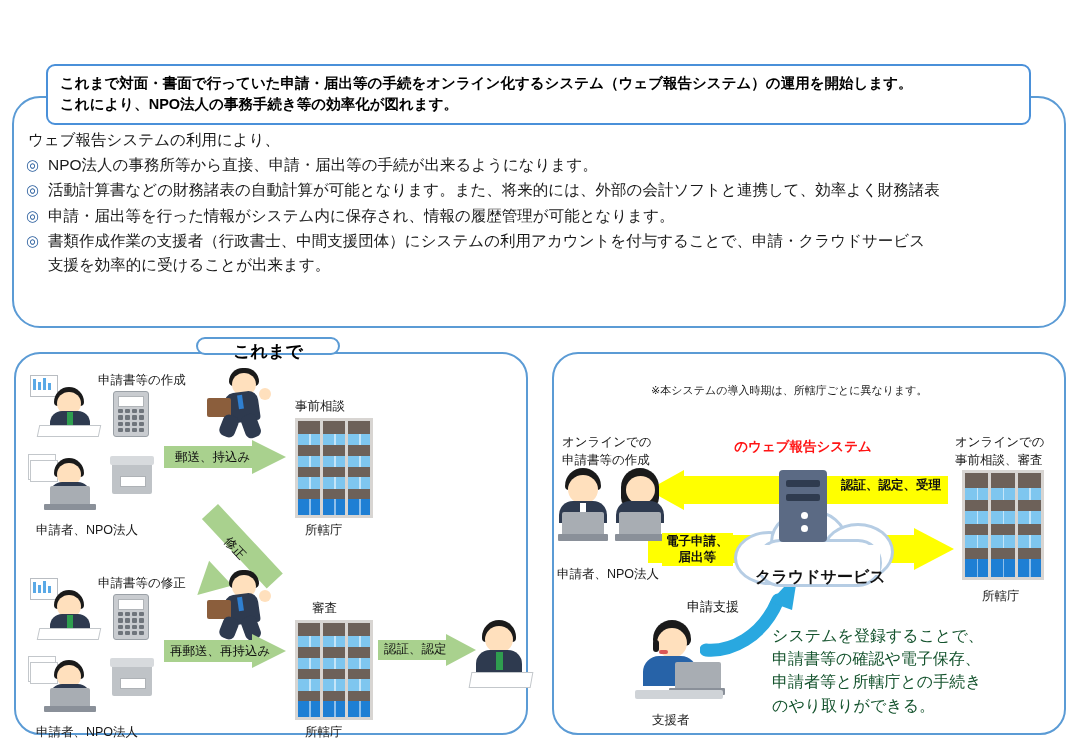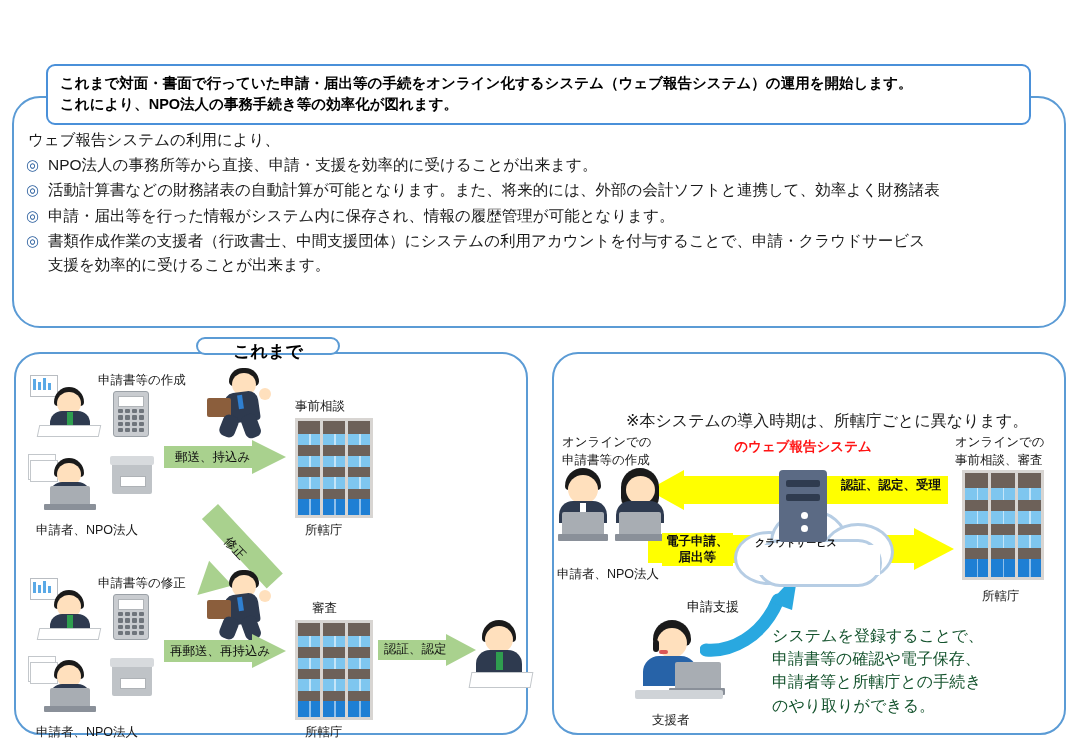--- a/index.html
+++ b/index.html
@@ -148,21 +148,21 @@
     <div>これまで対面・書面で行っていた申請・届出等の手続をオンライン化するシステム（ウェブ報告システム）の運用を開始します。</div>
     <div>これにより、NPO法人の事務手続き等の効率化が図れます。</div>
   </div>
 
   <div class="body-inner">
     <div class="intro">ウェブ報告システムの利用により、</div>
 
     <div class="bullet-row">
       <span class="bullet-mark">◎</span>
       <span class="bullet-text">
-        <span>NPO法人の事務所等から直接、申請・支援を効率的に受けることが出来ます。</span>
+        <span>NPO法人の事務所等から直接、申請・届出等の手続が出来るようになります。</span>
       </span>
     </div>
 
     <div class="bullet-row">
       <span class="bullet-mark">◎</span>
       <span class="bullet-text">
         <span>活動計算書などの財務諸表の自動計算が可能となります。また、将来的には、外部の会計ソフトと連携して、効率よく財務諸表</span>
       </span>
     </div>
 
@@ -416,21 +416,21 @@
   <div class="person" style="left:470px;top:620px;width:62px;height:72px;">
     <div class="hair" style="left:12px;top:0px;width:34px;height:22px;border-radius:17px 17px 4px 4px;"></div>
     <div class="head-shape" style="left:15px;top:6px;width:28px;height:27px;"></div>
     <div class="suit" style="left:6px;top:30px;width:46px;height:24px;border-radius:14px 14px 0 0;"></div>
     <div class="tie" style="left:26px;top:32px;width:7px;height:18px;background:#2f9e4f;"></div>
     <div class="paper-stack" style="left:0px;top:52px;width:60px;height:14px;transform:skewX(-10deg);"></div>
   </div>
 
   <div class="panel panel-right"></div>
 
-  <div class="lbl" style="left:626px;top:383px;font-size:16px;margin-top:28px;">※本システムの導入時期は、所轄庁ごとに異なります。</div>
+  <div class="lbl" style="left:651px;top:383px;font-size:11px;">※本システムの導入時期は、所轄庁ごとに異なります。</div>
 
   <div class="red-title" style="left:693px;top:438px;width:220px;">のウェブ報告システム</div>
 
   <div class="lbl" style="left:562px;top:434px;">オンラインでの</div>
   <div class="lbl" style="left:562px;top:452px;">申請書等の作成</div>
 
   <div class="lbl" style="left:955px;top:434px;">オンラインでの</div>
   <div class="lbl" style="left:955px;top:452px;">事前相談、審査</div>
 
   <div class="yarrow" style="left:648px;top:470px;width:300px;height:40px;">
@@ -448,21 +448,21 @@
     <span>届出等</span>
   </div>
 
   <div class="cloud-wrap" style="left:730px;top:505px;width:180px;height:80px;z-index:6;">
     <div class="cloud-part" style="left:4px;top:26px;width:64px;height:48px;"></div>
     <div class="cloud-part" style="left:40px;top:4px;width:72px;height:60px;"></div>
     <div class="cloud-part" style="left:92px;top:18px;width:66px;height:52px;"></div>
     <div class="cloud-part" style="left:26px;top:34px;width:120px;height:42px;border-radius:24px;"></div>
     <div style="position:absolute;left:22px;top:40px;width:128px;height:30px;background:#fff;"></div>
   </div>
-  <div class="lbl-b" style="left:755px;top:536px;font-size:10px;z-index:7;">クラウドサービス</div>
+  <div class="lbl-b" style="left:755px;top:567px;font-size:16px;z-index:7;">クラウドサービス</div>
 
   <div class="server" style="left:779px;top:470px;width:48px;height:72px;z-index:7;">
     <div class="slot" style="left:7px;top:10px;width:34px;height:7px;"></div>
     <div class="slot" style="left:7px;top:24px;width:34px;height:7px;"></div>
     <div class="dot" style="left:22px;top:42px;width:7px;height:7px;"></div>
     <div class="dot" style="left:22px;top:55px;width:7px;height:7px;"></div>
   </div>
 
   <div class="person" style="left:556px;top:468px;width:56px;height:78px;">
     <div class="hair" style="left:9px;top:0px;width:36px;height:22px;border-radius:18px 18px 4px 4px;"></div>

